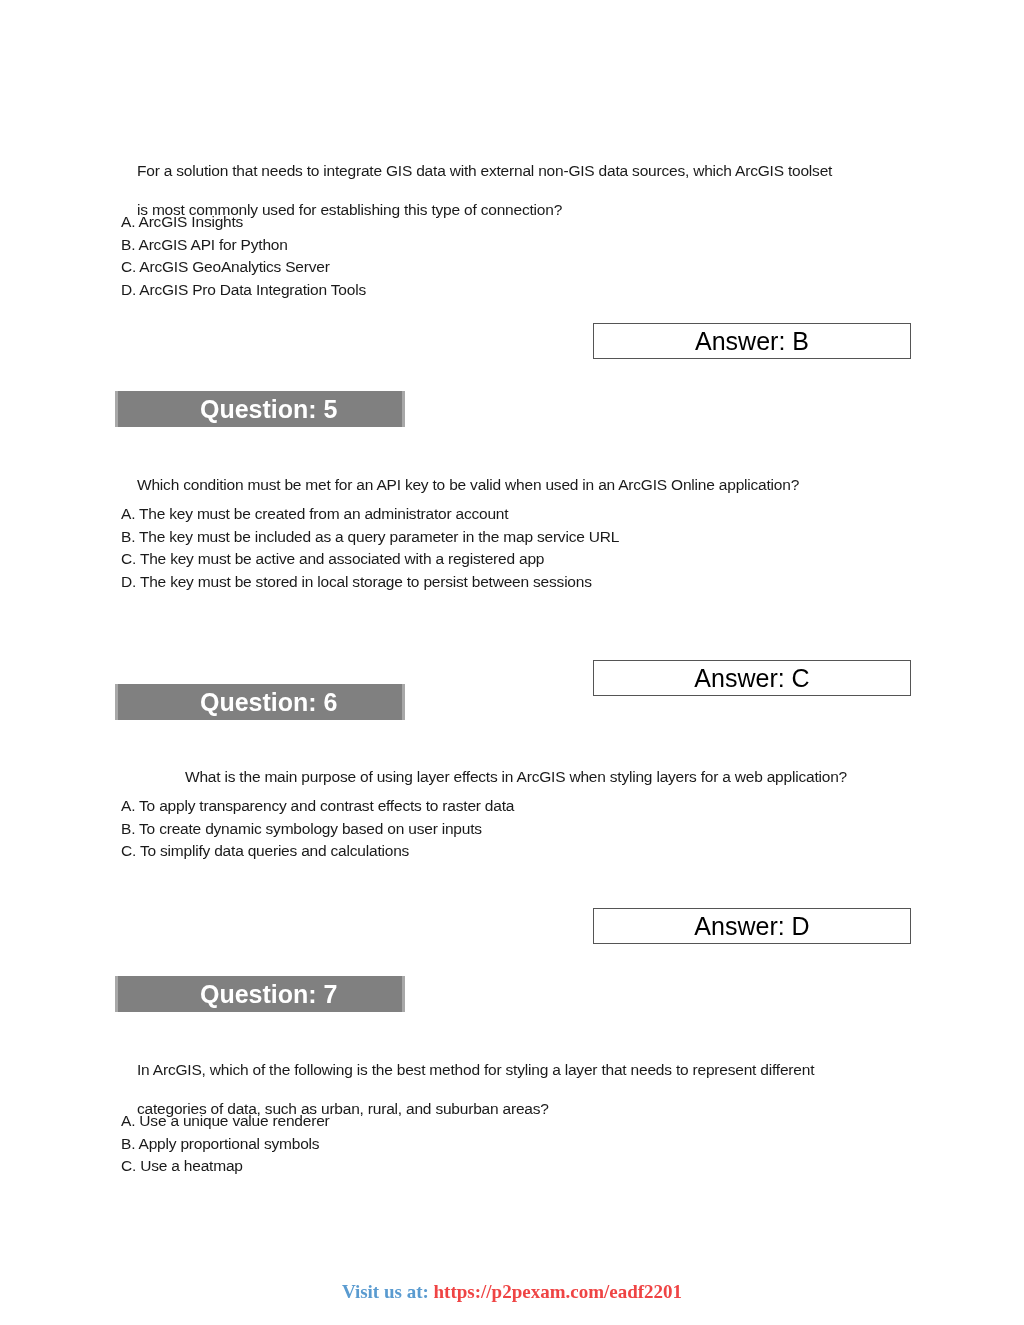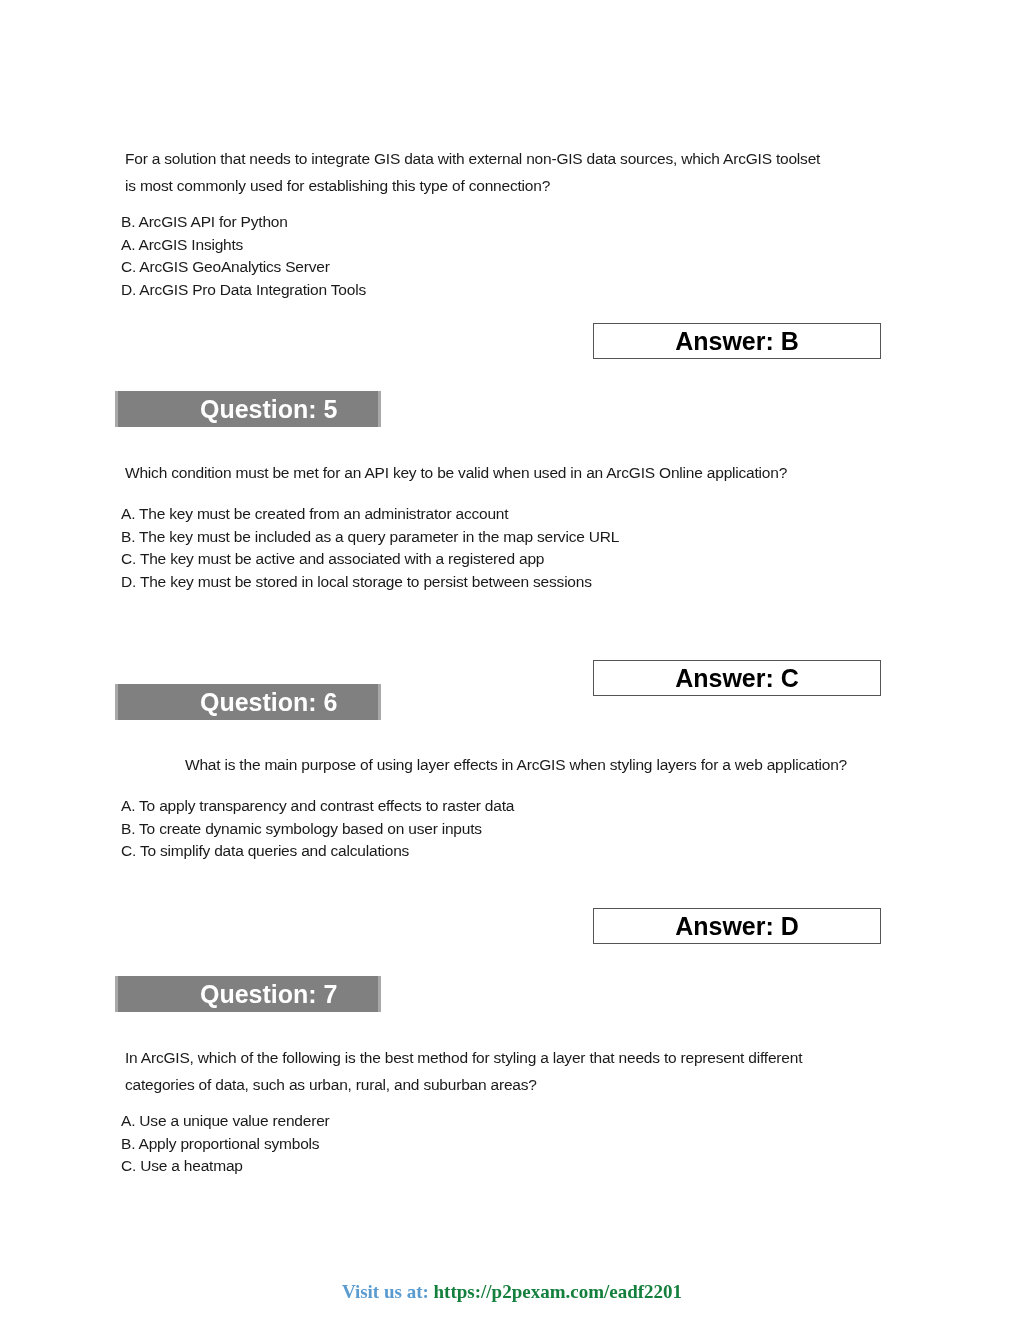--- a/index.html
+++ b/index.html
@@ -1,37 +1,37 @@
 <!DOCTYPE html>
 <html><head>
   <meta charset="utf-8">
   <style>
     html, body { margin: 0; padding: 0; background: #ffffff; }
     body { width: 1024px; height: 1325px; position: relative; font-family: "Liberation Sans", sans-serif; color: #1a1a1a; overflow: hidden; }
     .qtext { position: absolute; left: 121px; width: 790px; font-size: 15.5px; line-height: 22.5px; letter-spacing: -0.2px; }
-    .qtext p { margin: 4px; }
+    .qtext p { margin: 16px; }
     .opts { position: absolute; left: 121px; font-size: 15.5px; line-height: 22.5px; letter-spacing: -0.2px; }
     .opts div { margin: 0; }
-    .answer-box { position: absolute; left: 593px; width: 288px; height: 36px; border: 1px solid #555; box-sizing: border-box; display: flex; align-items: center; justify-content: center; font-weight: bold; font-size: 25px; color: #000; }
-    .qheader { position: absolute; left: 115px; width: 266px; height: 36px; background: #808080; box-sizing: border-box; border-left: 3px solid #a8a8a8; border-right: 3px solid #a8a8a8; display: flex; align-items: center; color: #ffffff; font-weight: bold; font-size: 25px; }
+    .answer-box { position: absolute; left: 593px; width: 318px; height: 36px; border: 1px solid #555; box-sizing: border-box; display: flex; align-items: center; justify-content: center; font-weight: normal; font-size: 25px; color: #000; }
+    .qheader { position: absolute; left: 115px; width: 290px; height: 36px; background: #808080; box-sizing: border-box; border-left: 3px solid #a8a8a8; border-right: 3px solid #a8a8a8; display: flex; align-items: center; color: #ffffff; font-weight: bold; font-size: 25px; }
     .qheader span { margin-left: 82px; }
     .footer { position: absolute; top: 1281px; left: 0; width: 1024px; text-align: center; font-family: "Liberation Serif", serif; font-weight: bold; font-size: 19px; }
     .footer .lbl { color: #5a9bd0; }
-    .footer .url { color: #15803d; }
+    .footer .url { color: #ef4444; }
   </style>
 </head>
 <body>
 
 <div class="qtext" style="top:144px;">
   <p>For a solution that needs to integrate GIS data with external non-GIS data sources, which ArcGIS toolset</p>
   <p>is most commonly used for establishing this type of connection?</p>
 </div>
 <div class="opts" style="top:211px;">
+  <div>A. ArcGIS Insights</div>
   <div>B. ArcGIS API for Python</div>
-  <div>A. ArcGIS Insights</div>
   <div>C. ArcGIS GeoAnalytics Server</div>
   <div>D. ArcGIS Pro Data Integration Tools</div>
 </div>
 <div class="answer-box" style="top:323px;">Answer: B</div>
 
 <div class="qheader" style="top:391px;">
   <span>Question: 5</span>
 </div>
 <div class="qtext" style="top:458px;">
   <p>Which condition must be met for an API key to be valid when used in an ArcGIS Online application?</p>

